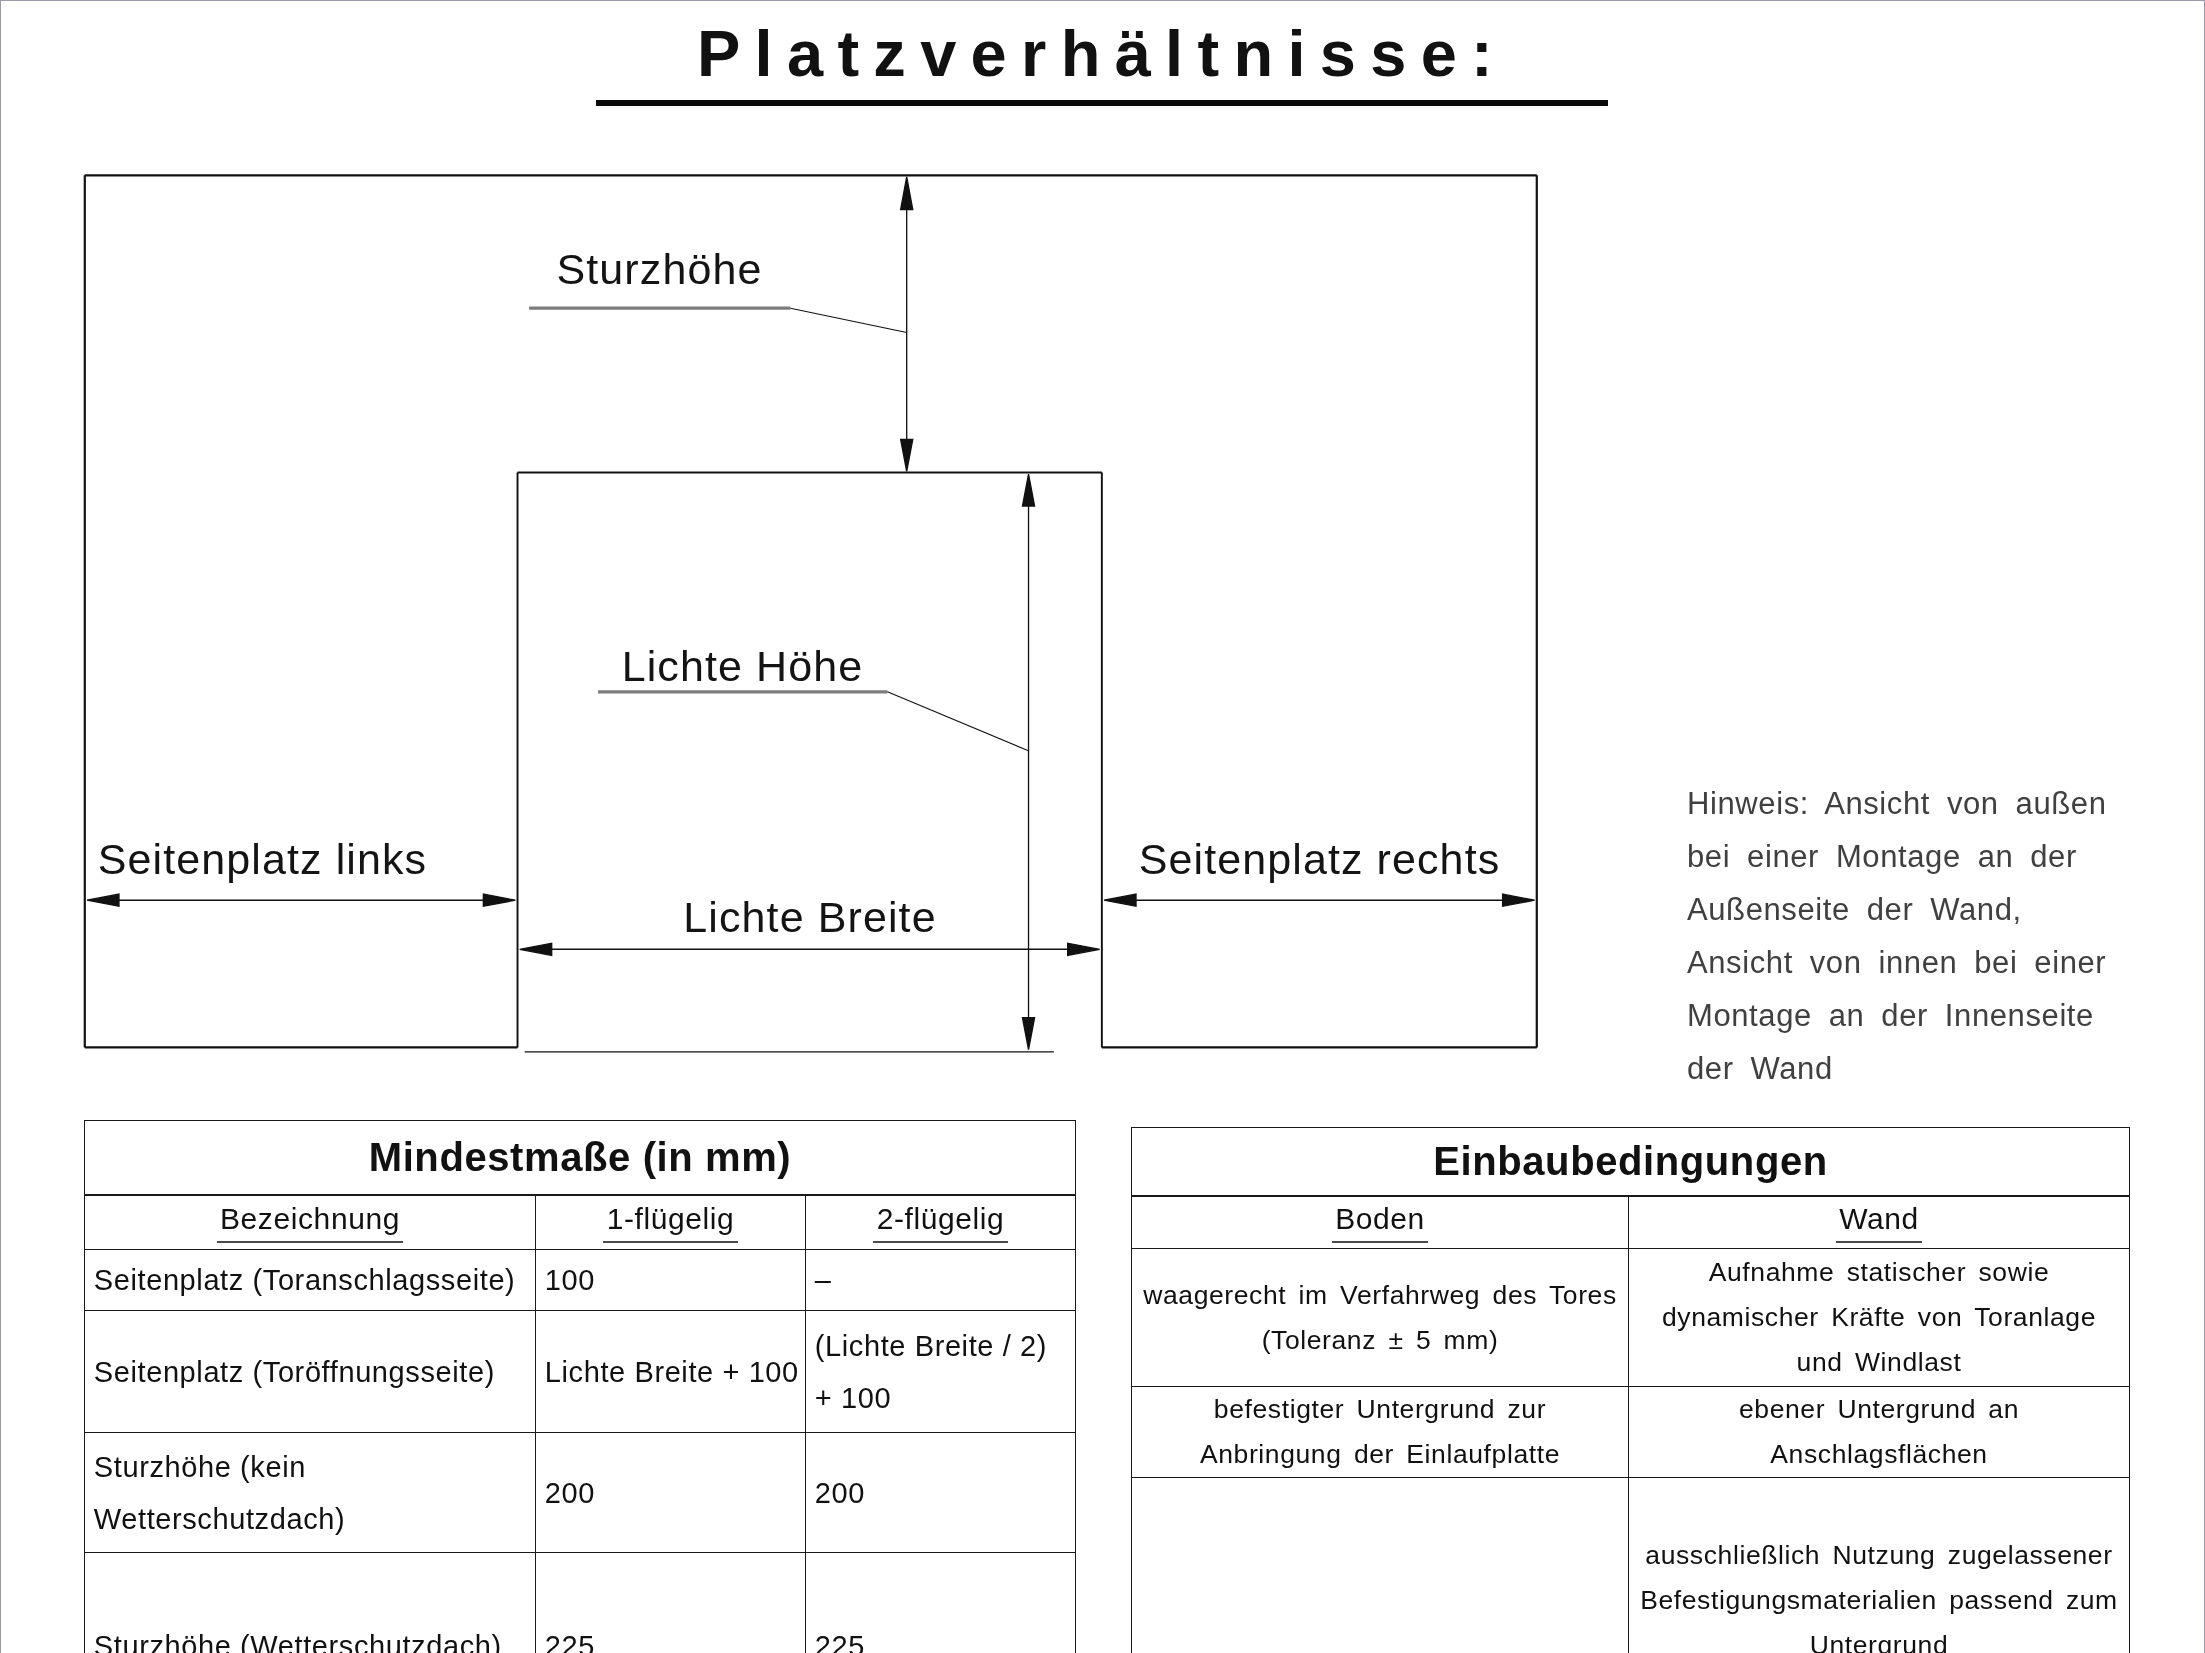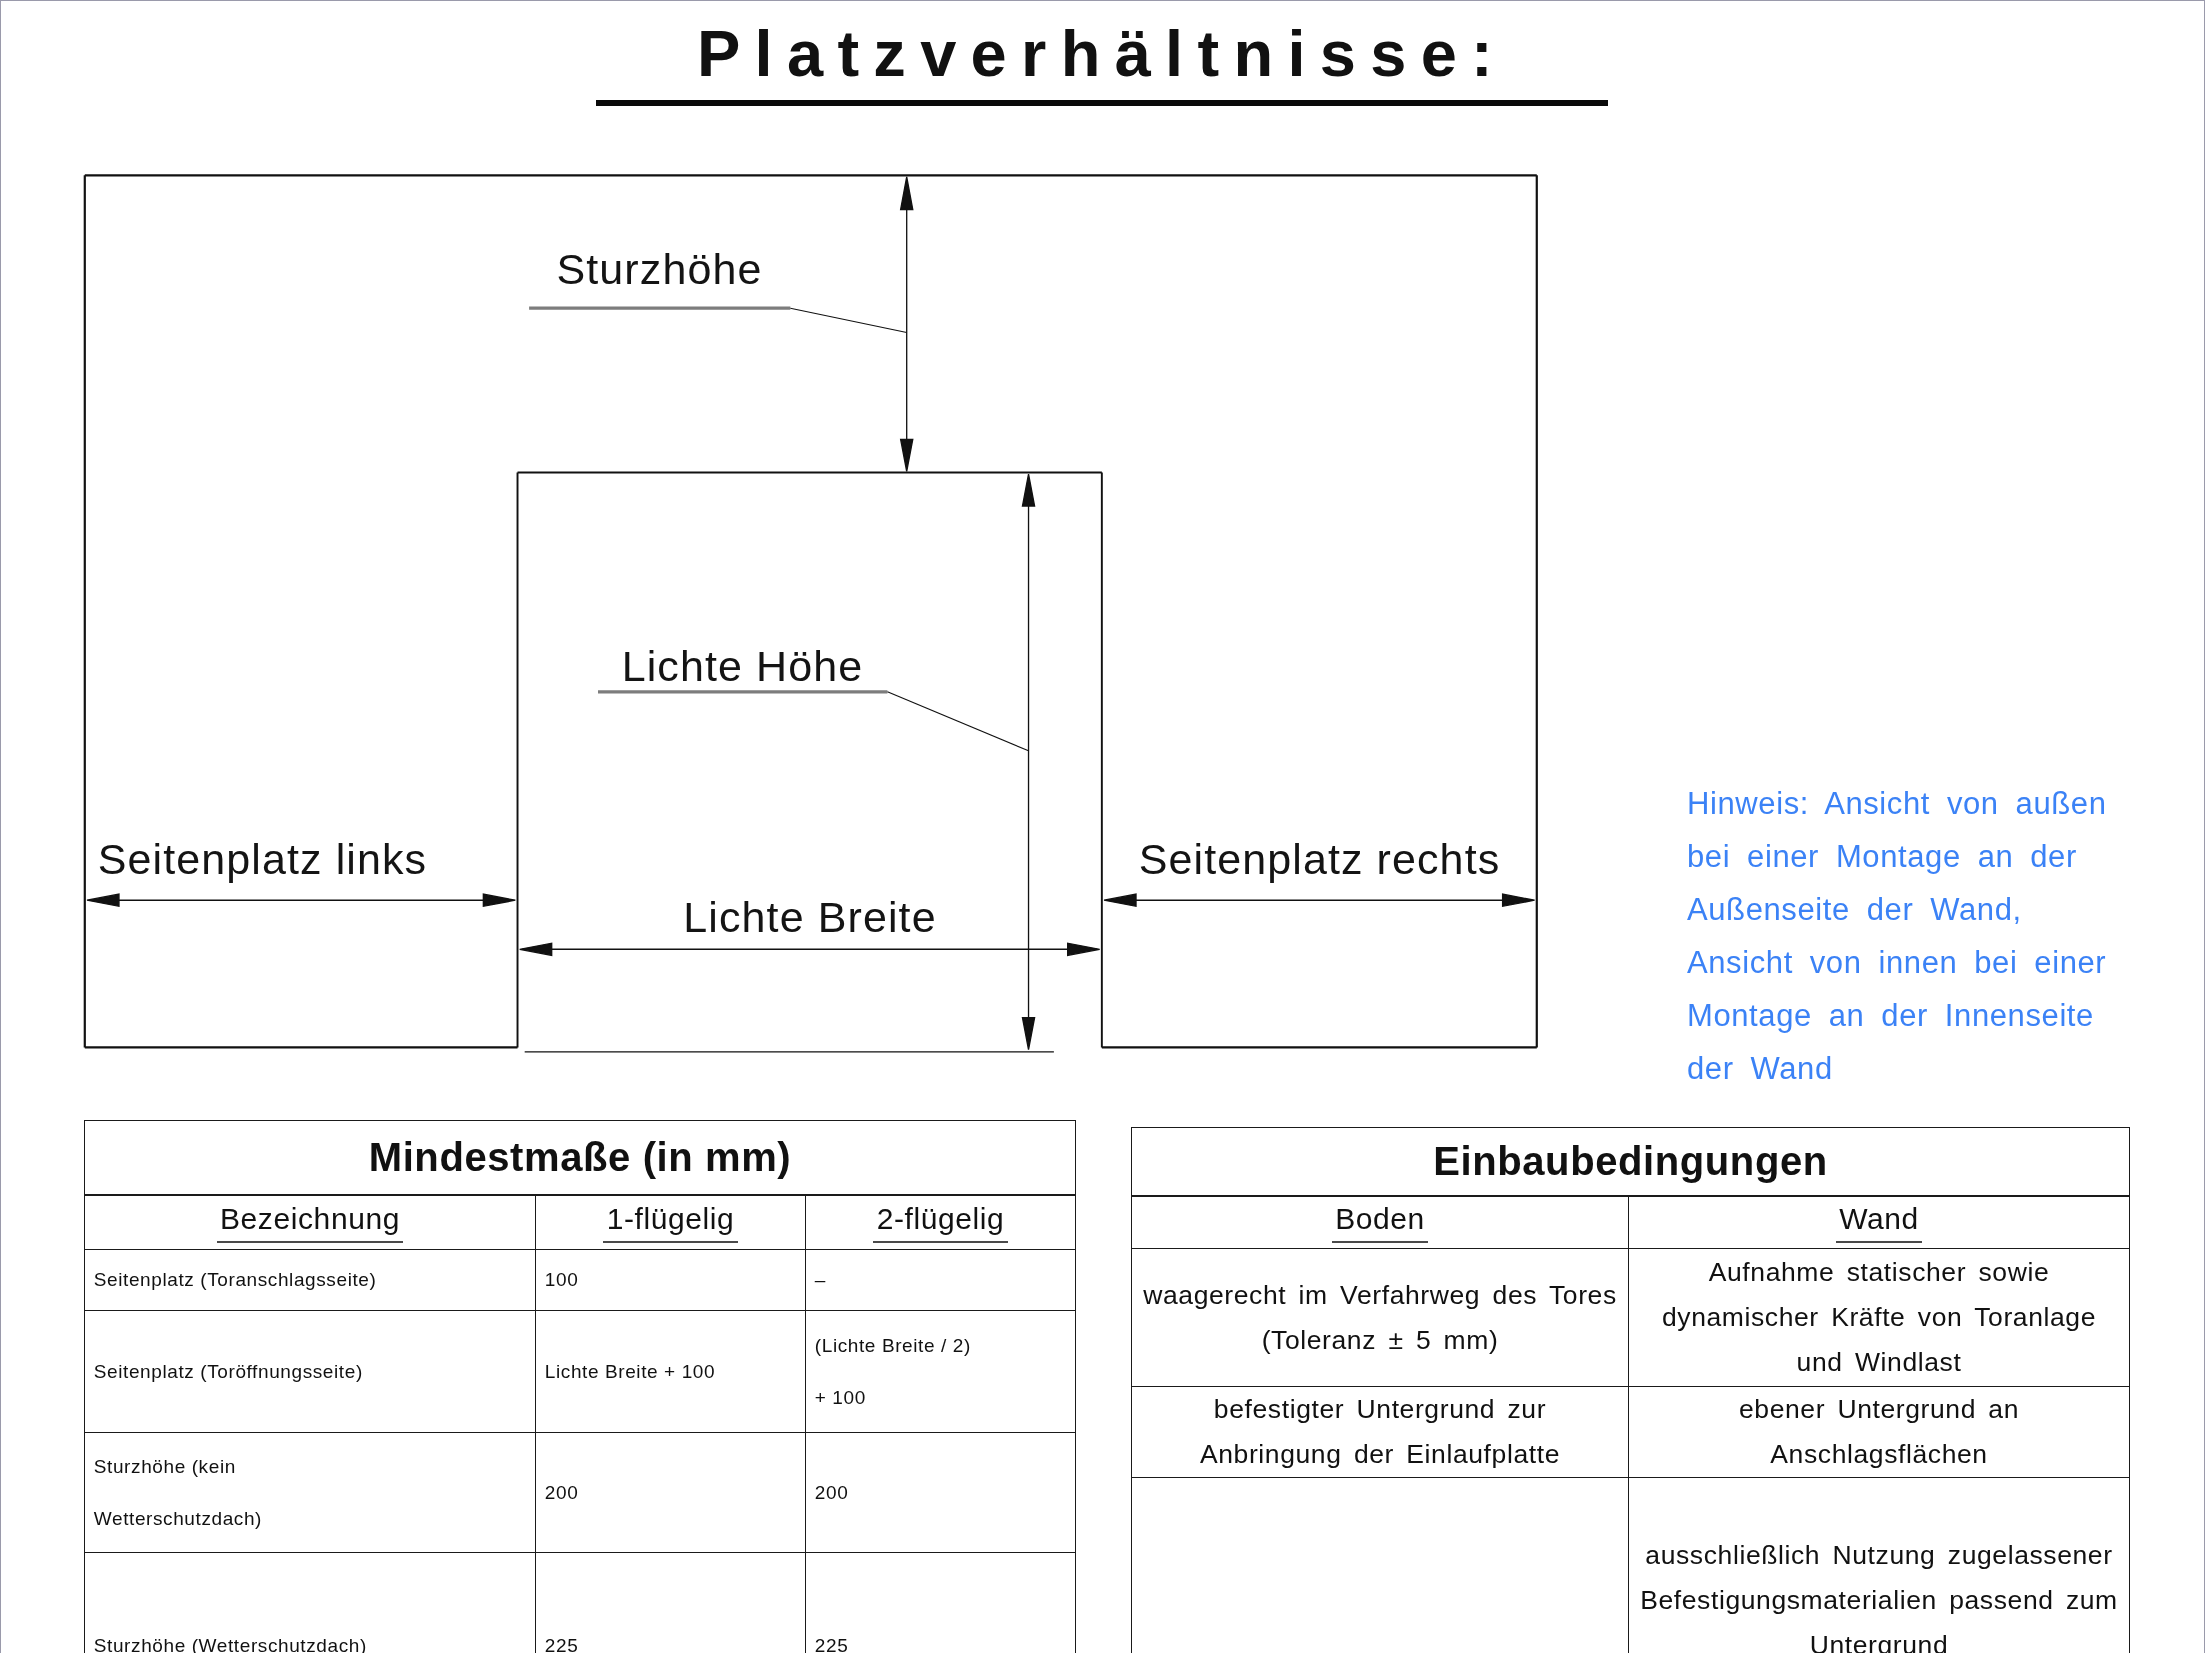--- a/index.html
+++ b/index.html
@@ -37,21 +37,21 @@
   #label-sturzhoehe{left:528px;top:244px;width:261px;}
   #label-lichte-hoehe{left:597px;top:641px;width:289px;}
   #label-seitenplatz-links{left:74px;top:834px;width:375px;}
   #label-seitenplatz-rechts{left:1101px;top:834px;width:435px;}
   #label-lichte-breite{left:517px;top:892px;width:584px;}
   #note-block{
     position:absolute;left:1686px;top:776px;width:496px;
     font-size:31px;line-height:53px;
     word-spacing:7.7px;letter-spacing:0.6px;
     white-space:pre-line;
-    color:#3b82f6;
+    color:#404040;
   }
   
   .dtable{
     position:absolute;
     box-sizing:border-box;
     border:1.7px solid #1a1a1a;
     display:grid;
     background:#fff;
   }
   #table-mindestmasse{
@@ -75,21 +75,21 @@
     display:flex;align-items:center;justify-content:center;
     font-size:30px;
     letter-spacing:0.6px;
   }
   .th-cell span{
     border-bottom:2.2px solid #4a4a4a;
     padding:0 3.3px 4.4px 3.3px;
   }
   .td-cell{
     display:flex;align-items:center;
-    font-size:19px;
+    font-size:29px;
     line-height:52px;
     letter-spacing:0.6px;
     white-space:pre-line;
     border-top:1.4px solid #1a1a1a;
     padding-left:8.8px;padding-right:4.4px;
   }
   .bl{border-left:1.4px solid #1a1a1a;}
   #table-einbaubedingungen .td-cell{
     justify-content:center;text-align:center;
     font-size:26.5px;line-height:45px;

